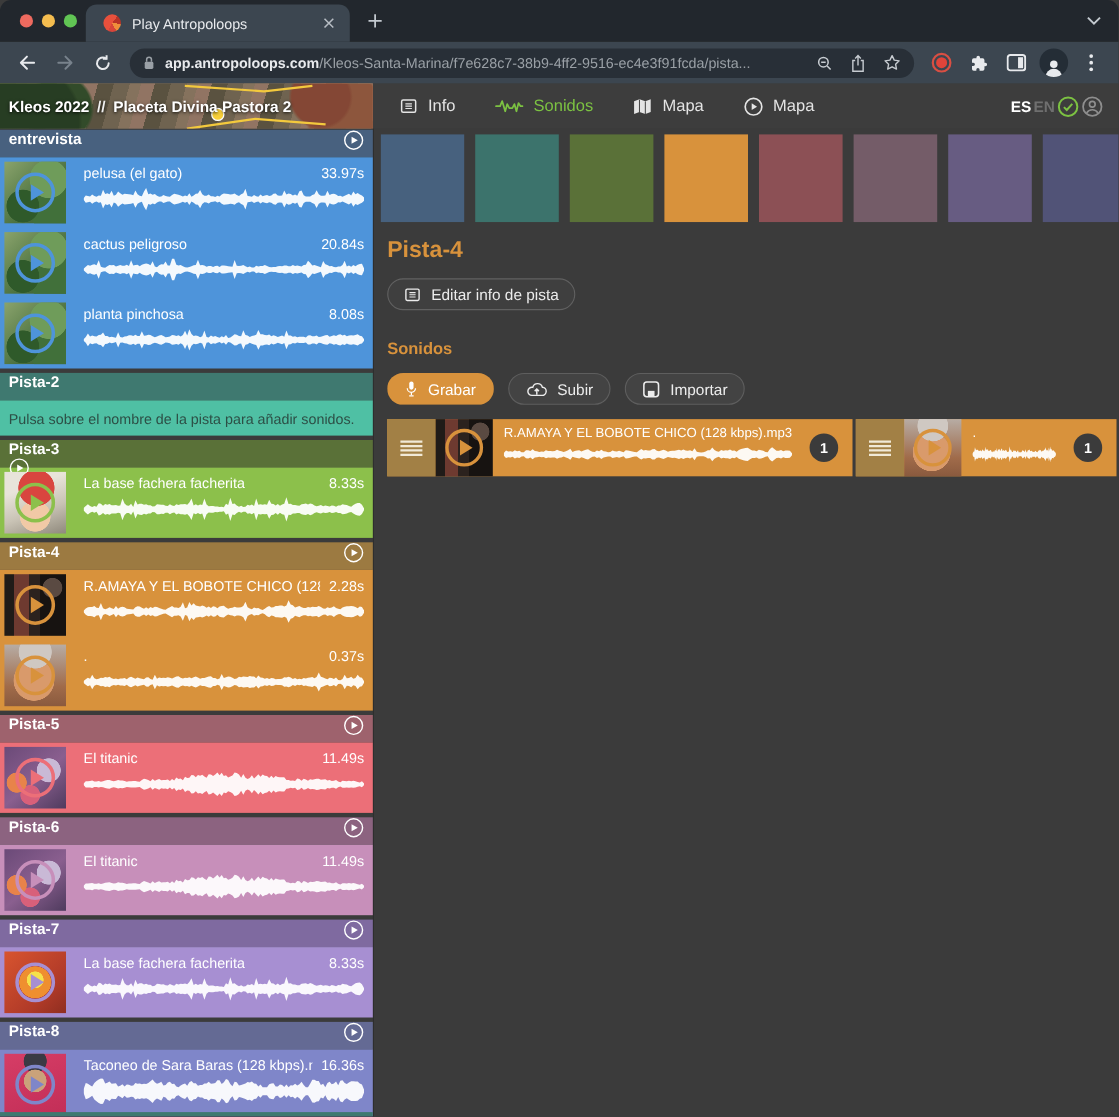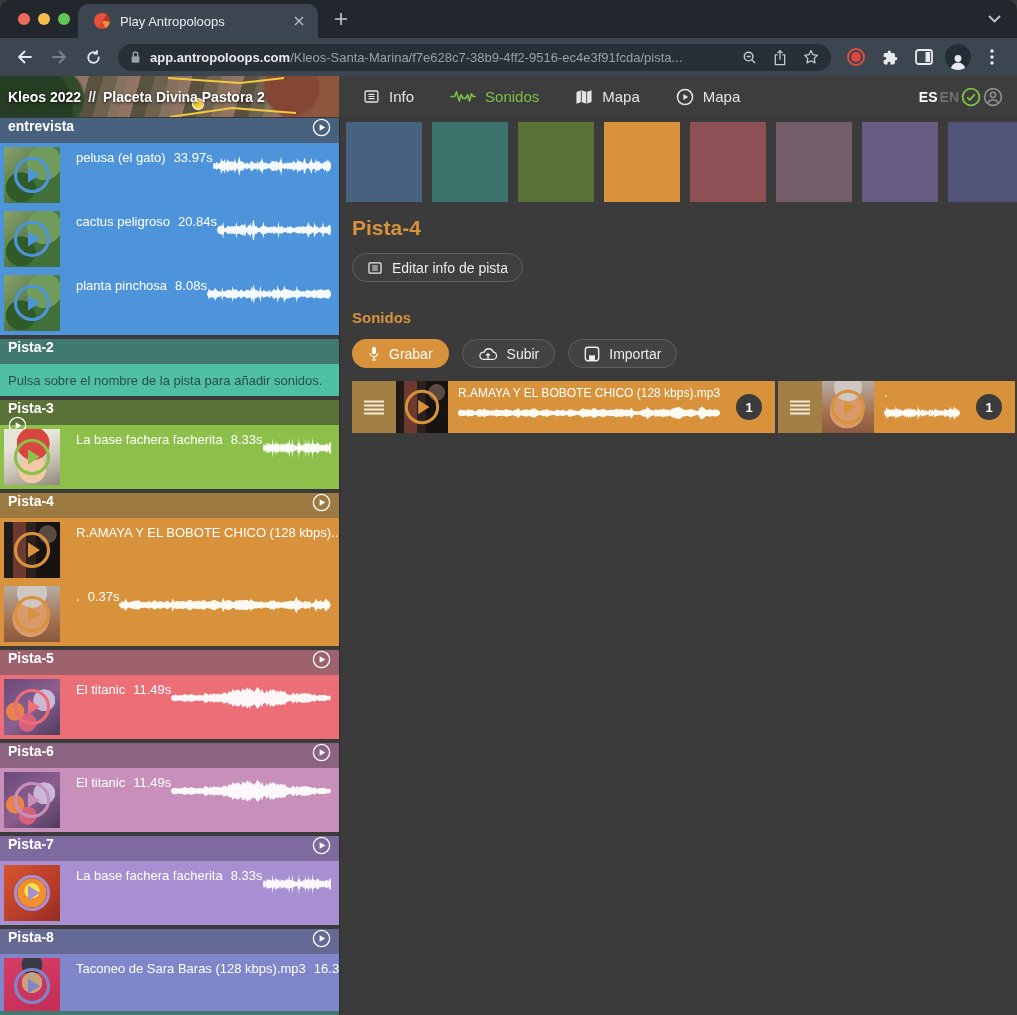--- a/index.html
+++ b/index.html
@@ -66,21 +66,21 @@
   .sidebar{width:339px;flex:none;position:relative;overflow:hidden;background:#3b3b3b;border-right:1px solid #2e2e2e}
   .track-section{margin-top:4px}
   .track-section:first-child{margin-top:1px}
   .track-header{height:25px;display:flex;align-items:flex-start;padding:0 8px;cursor:pointer}
   .track-name{flex:1;color:#fff;font-size:14px;font-weight:700}
   .play-ring{width:19px;height:19px;display:flex;flex:none;cursor:pointer}
   .track-message{height:32px;display:flex;align-items:center;padding:0 8px;font-size:13px;color:#2d4f46}
   .clip{height:64px;display:flex;cursor:pointer}
   .thumb{width:56px;height:56px;margin:4px;flex:none;position:relative;overflow:hidden}
   .thumb svg.tp{position:absolute;left:50%;top:50%;transform:translate(-50%,-50%)}
-  .clip-body{flex:1;min-width:0;display:flex;flex-direction:row;padding:7px 8px 0 12px}
+  .clip-body{flex:1;min-width:0;display:flex;flex-direction:column;padding:7px 8px 0 12px}
   .clip-line{display:flex;align-items:baseline;color:#fff;font-size:13px}
   .clip-title{flex:1;white-space:nowrap;overflow:hidden}
   .clip-duration{margin-left:8px;flex:none}
   .wave{width:100%;height:26px;margin-top:3px;display:block}
   .sidebar-peek{position:absolute;left:0;bottom:0;width:100%;height:4px}
 
   
   .thumb-foliage{background:
       radial-gradient(circle at 30% 72%, #2f5a2a 0 26%, transparent 27%),
       radial-gradient(circle at 72% 28%, #6f9c5a 0 30%, transparent 31%),

